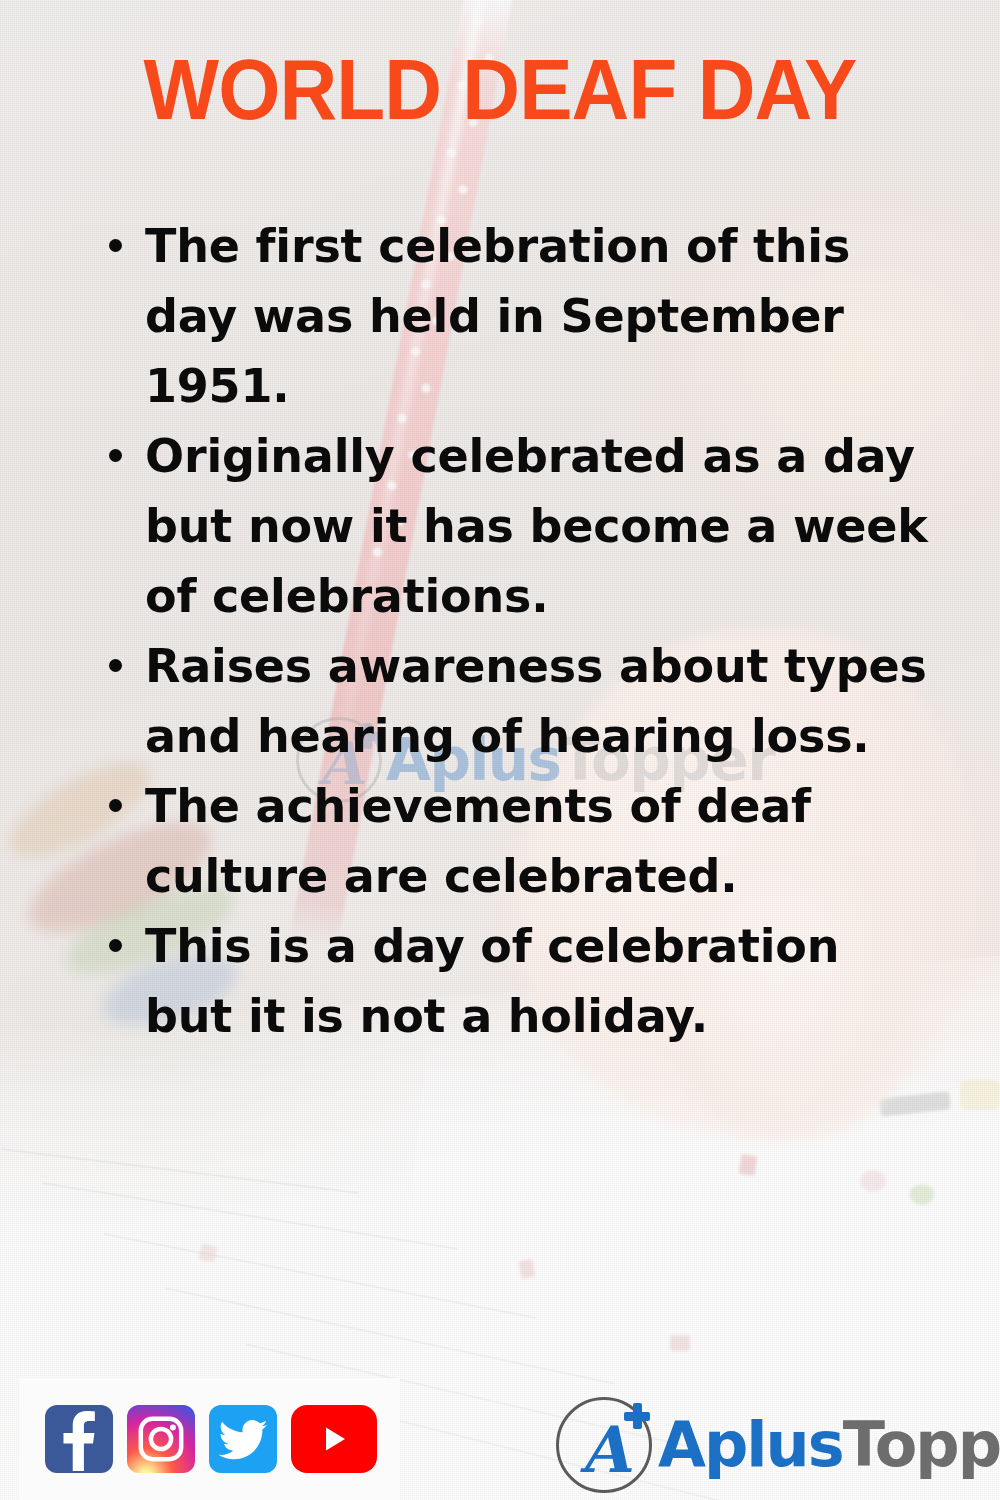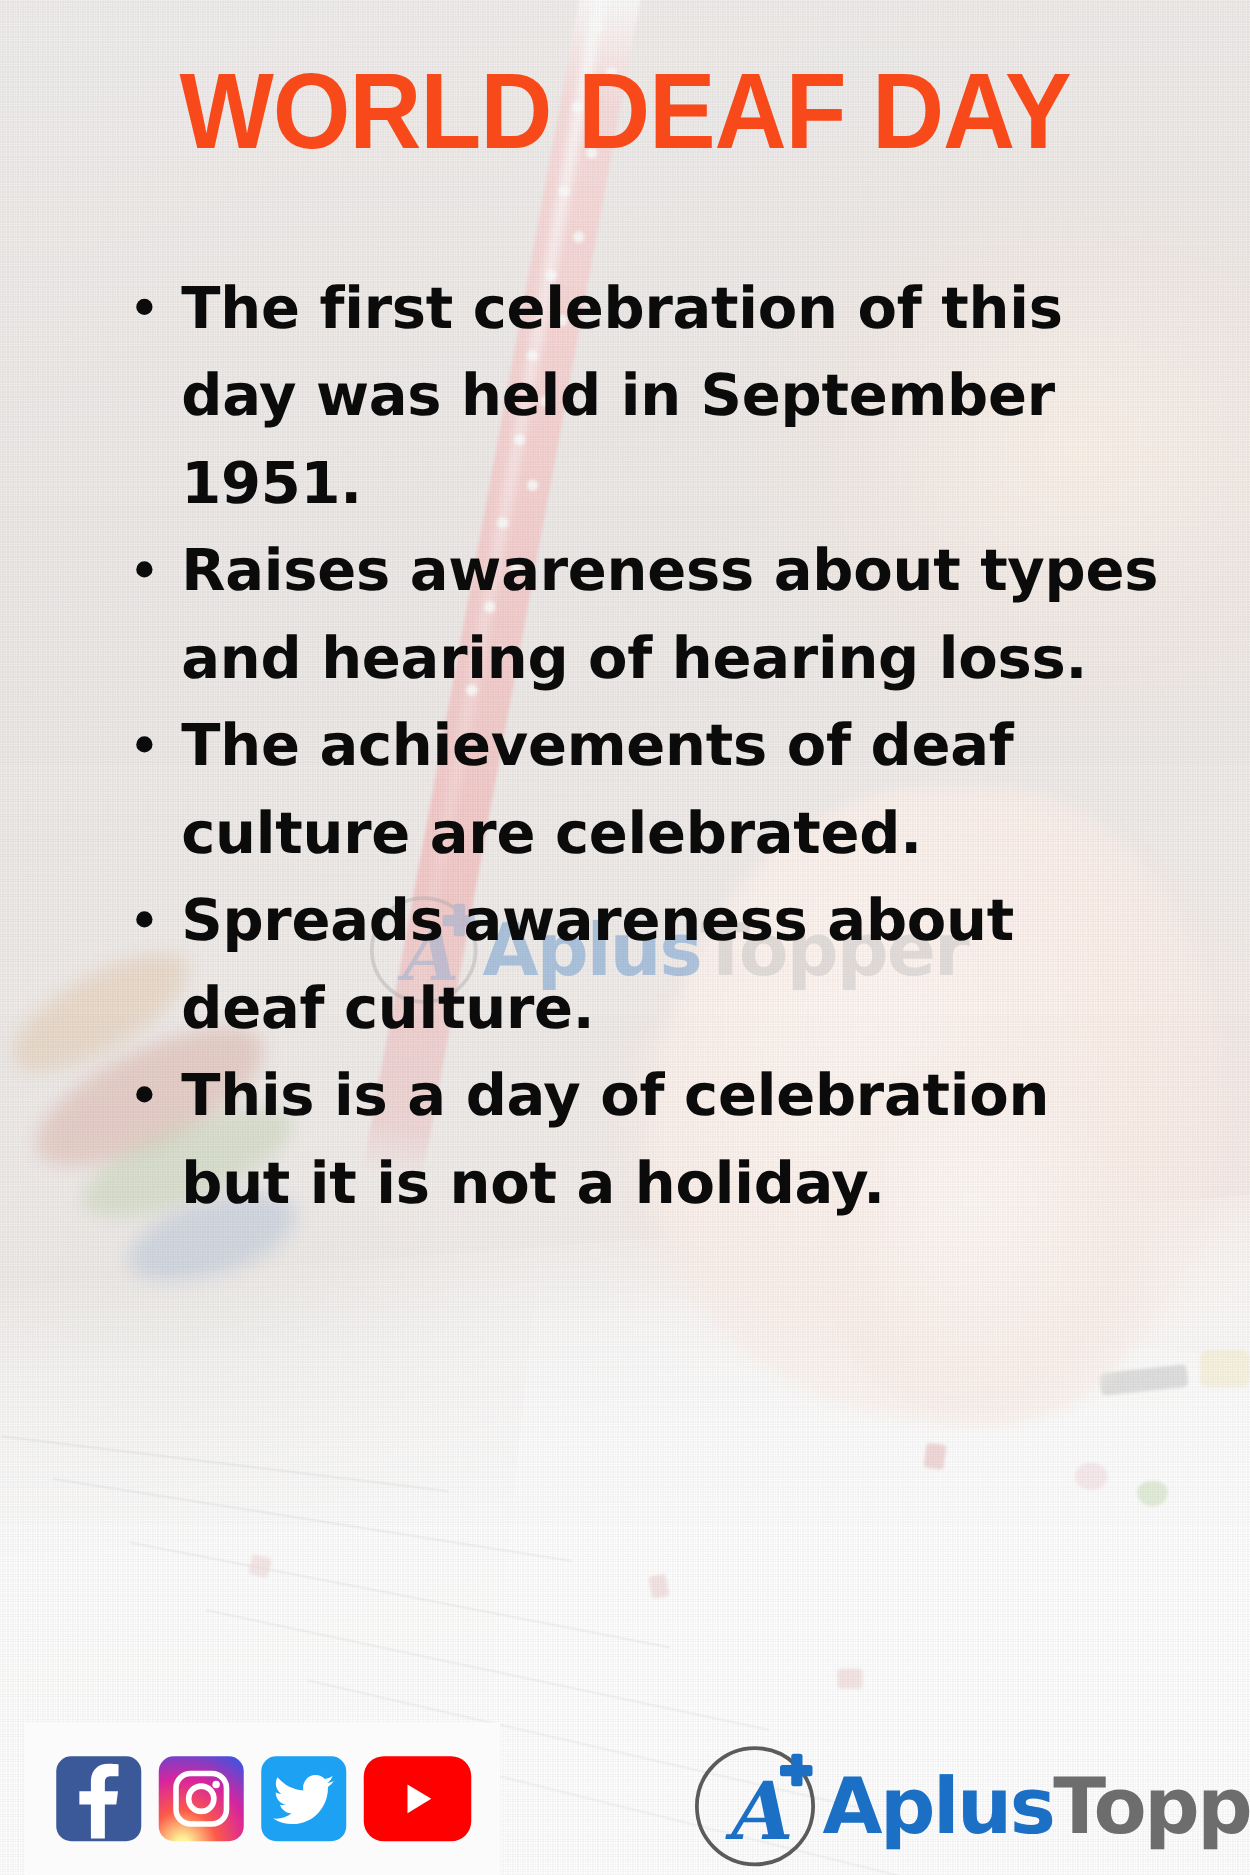--- a/index.html
+++ b/index.html
@@ -408,23 +408,23 @@
       <span class="wm-aplus">Aplus</span><span class="wm-topper">Topper</span>
     </div>
   </div>
 
   <div class="content">
 
     <div class="title">WORLD DEAF DAY</div>
 
     <ul class="bullets">
       <li class="bullet">The first celebration of this day was held in September 1951.</li>
+      <li class="bullet">Originally celebrated as a day but now it has become a week of celebrations.</li>
       <li class="bullet">Raises awareness about types and hearing of hearing loss.</li>
       <li class="bullet">The achievements of deaf culture are celebrated.</li>
-      <li class="bullet">Spreads awareness about deaf culture.</li>
       <li class="bullet">This is a day of celebration but it is not a holiday.</li>
     </ul>
 
   </div>
 
   <div class="social-panel">
 
     <div class="sicon fb">
       <svg width="68" height="68" viewBox="0 0 64 64" aria-hidden="true">
         <path fill="#ffffff" d="M36.6 62V36.3h8.6l1.3-10h-9.9v-6.4c0-2.9.8-4.9 5-4.9h5.3V6.1c-.9-.1-4.1-.4-7.8-.4-7.7 0-13 4.7-13 13.4v7.2h-8.7v10h8.7V62h10.5z"></path>

